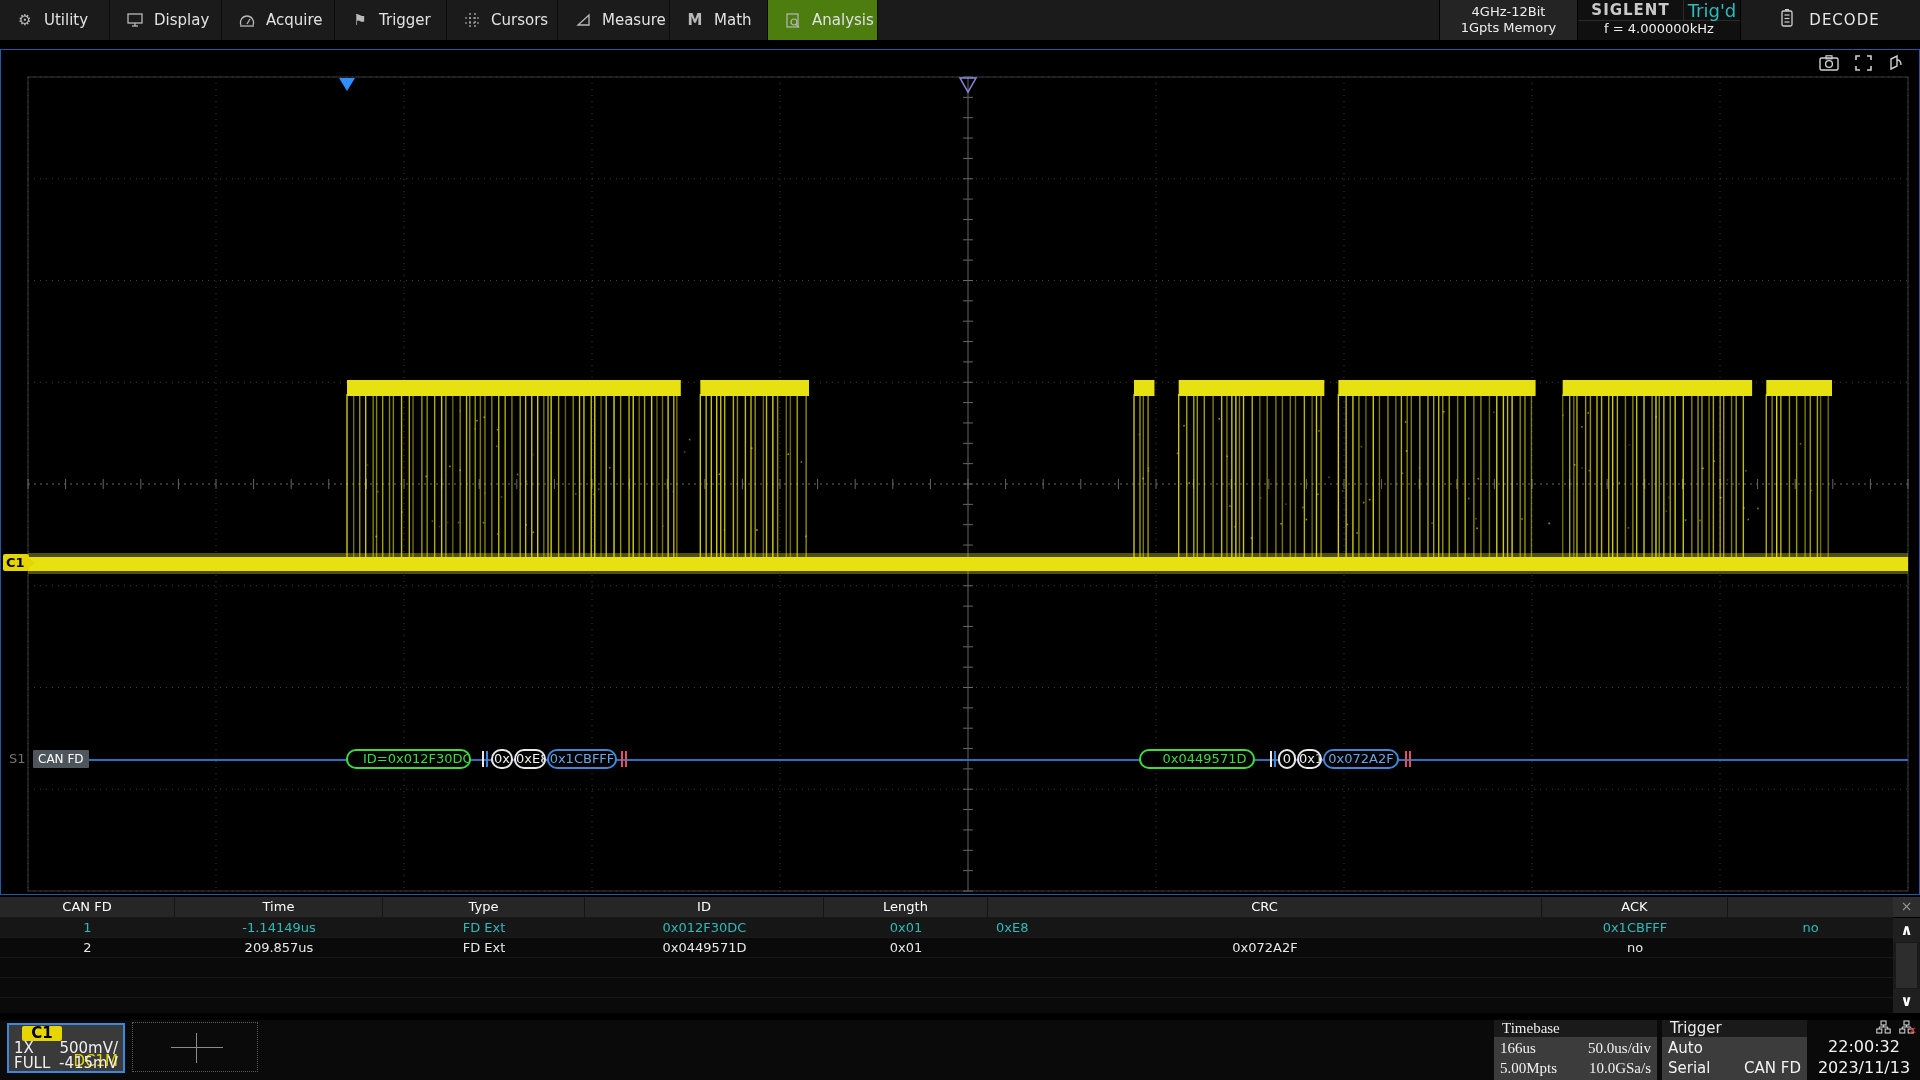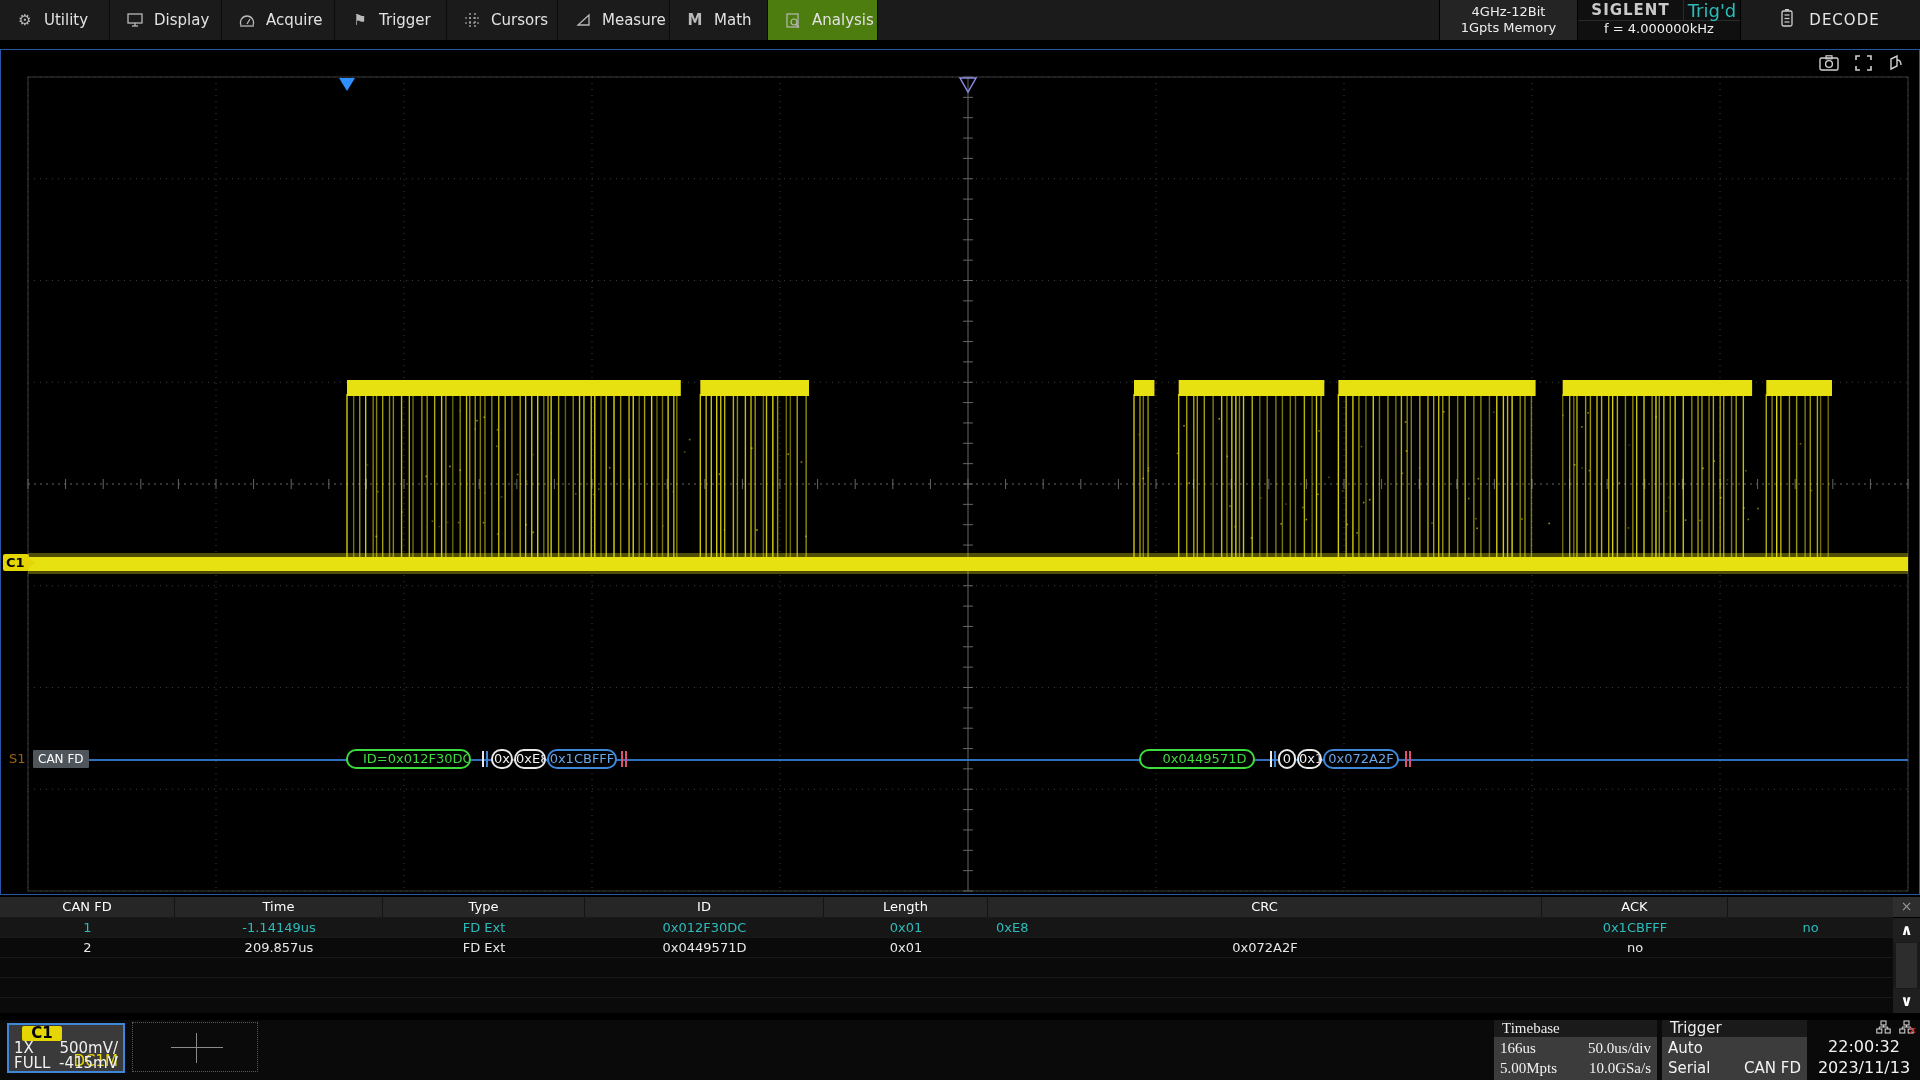--- a/index.html
+++ b/index.html
@@ -26,21 +26,21 @@
   #display{position:absolute;top:49px;left:0;width:1918px;height:844px;border:1px solid #2a57a5;
      background:#000;box-sizing:content-box;}
   #scope-svg{position:absolute;top:0;left:0;}
   #corner-icons{position:absolute;top:5px;right:16px;display:flex;gap:16px;color:#cfcfcf;}
   .cic svg{display:block;}
   #c1-marker{position:absolute;left:2px;top:504px;background:var(--chyellow);color:#000;font-size:13px;
      font-weight:bold;padding:1px 4px 1px 3px;border-radius:2px;}
   #c1-marker:after{content:"";position:absolute;right:-6px;top:4px;border-left:6px solid var(--chyellow);
      border-top:5px solid transparent;border-bottom:5px solid transparent;}
   
-  .buslabel{position:absolute;left:8px;top:701px;color:#a16207;font-size:13px;}
+  .buslabel{position:absolute;left:8px;top:701px;color:#737373;font-size:13px;}
   .busbadge{position:absolute;left:32px;top:700px;background:#4e565c;color:#fff;font-size:12px;
      padding:2px 5px;border-radius:1px;}
   .dbox{position:absolute;top:699px;height:20px;box-sizing:border-box;background:#000;border:2px solid;
      border-radius:10px;font-size:13px;line-height:16px;text-align:center;overflow:hidden;white-space:nowrap;}
   .dbox.green{border-color:var(--dgreen);color:var(--dgreen);padding-left:15px;}
   .dbox.white{border-color:#e8e8e8;color:#f2f2f2;}
   .dbox.blue{border-color:#3f87d9;color:#6aa7e8;}
   .dbar{position:absolute;top:701px;width:2px;height:16px;}
   
   #dtable{position:absolute;top:897px;left:0;width:1920px;height:116px;background:#0a0a0a;font-size:13px;}

